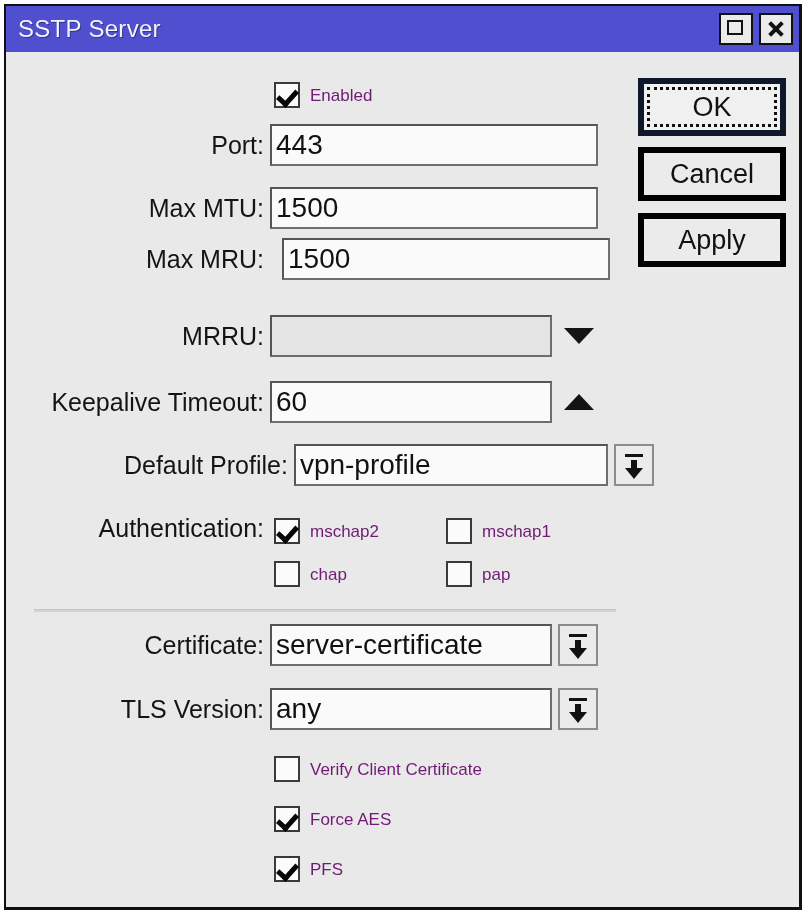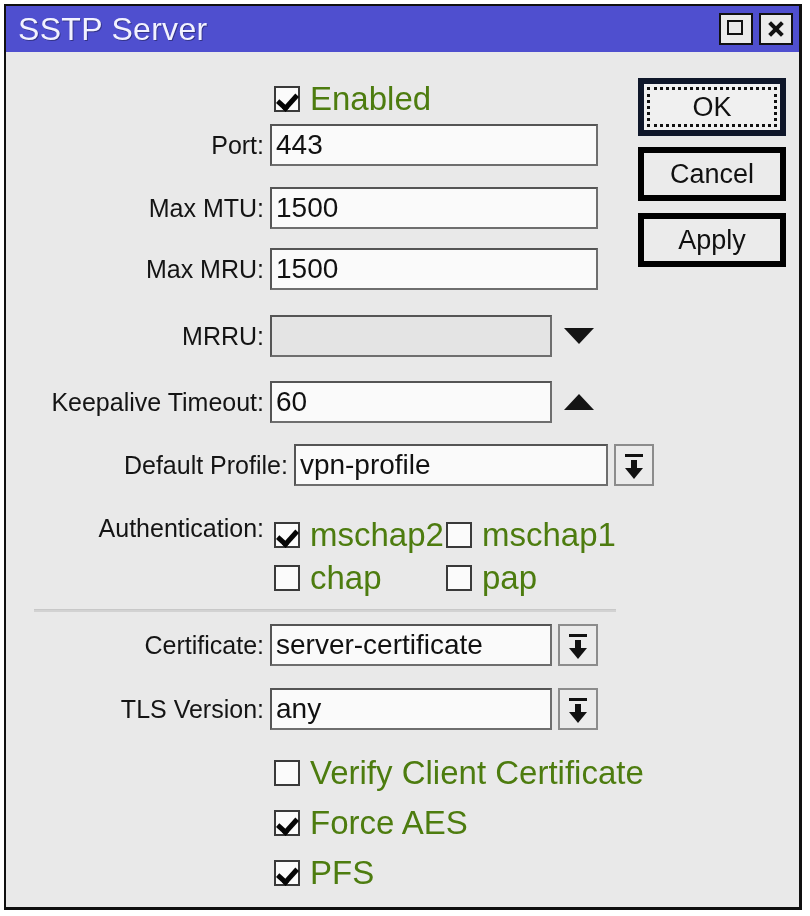--- a/index.html
+++ b/index.html
@@ -34,21 +34,21 @@
     position: absolute;
     left: 0; top: 0; right: 0;
     height: 46px;
     background: #4f4fcf;
     border-bottom: 2px solid #23235f;
     display: flex;
     align-items: center;
   }
   #title-text {
     color: #f2f2ff;
-    font-size: 32px;
+    font-size: 24px;
     letter-spacing: 0.3px;
     margin-left: 12px;
     text-shadow: 1px 1px 0 rgba(0,0,0,.35);
     white-space: nowrap;
   }
   .titlebtn {
     width: 34px;
     height: 32px;
     background: #ebebeb;
     border: 2px solid #111111;
@@ -185,22 +185,22 @@
   .cb.on::after {
     content: "";
     position: absolute;
     left: 5px; top: 2px;
     width: 8px; height: 15px;
     border: solid #050505;
     border-width: 0 5px 5px 0;
     transform: rotate(42deg);
   }
   .cbtext {
-    font-size: 33px;
-    color: #4d7c0f;
+    font-size: 17px;
+    color: #701a75;
     margin-left: 10px;
     white-space: nowrap;
     line-height: 1;
   }
 
   
   #separator {
     position: absolute;
     left: 28px;
     top: 557px;
@@ -265,21 +265,21 @@
     <div class="row" style="top:78px;">
       <span class="lbl">Port:</span>
       <span class="fld" style="width:328px;">443</span>
     </div>
 
     <div class="row" style="top:141px;">
       <span class="lbl">Max MTU:</span>
       <span class="fld" style="width:328px;">1500</span>
     </div>
 
-    <div class="row" style="top:202px;">
+    <div class="row" style="top:192px;gap:12px;">
       <span class="lbl">Max MRU:</span>
       <span class="fld" style="width:328px;">1500</span>
     </div>
 
     <div class="row" style="top:269px;">
       <span class="lbl">MRRU:</span>
       <span class="fld disabled" style="width:282px;"></span>
       <span class="arrow down"></span>
     </div>
 

